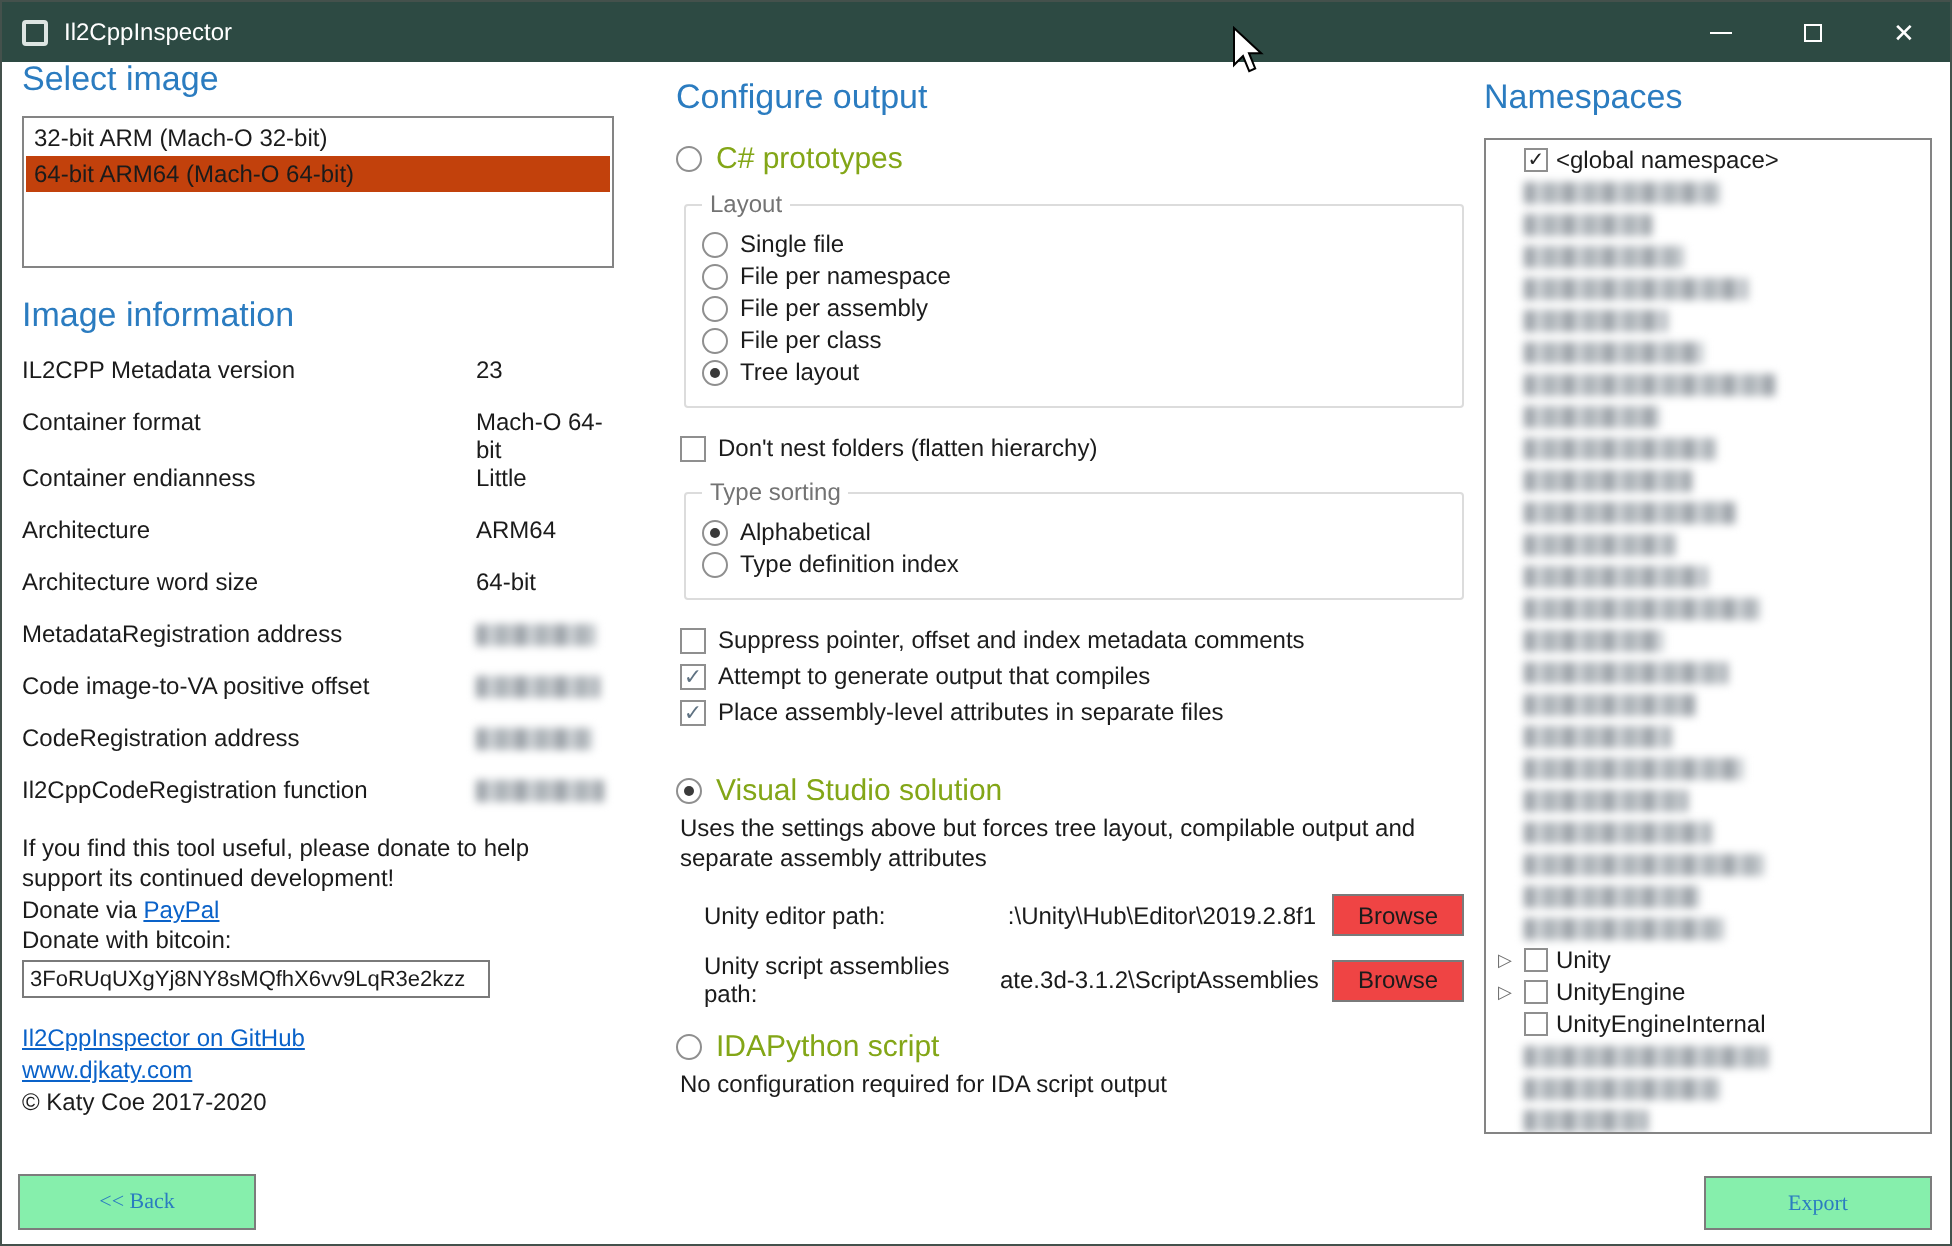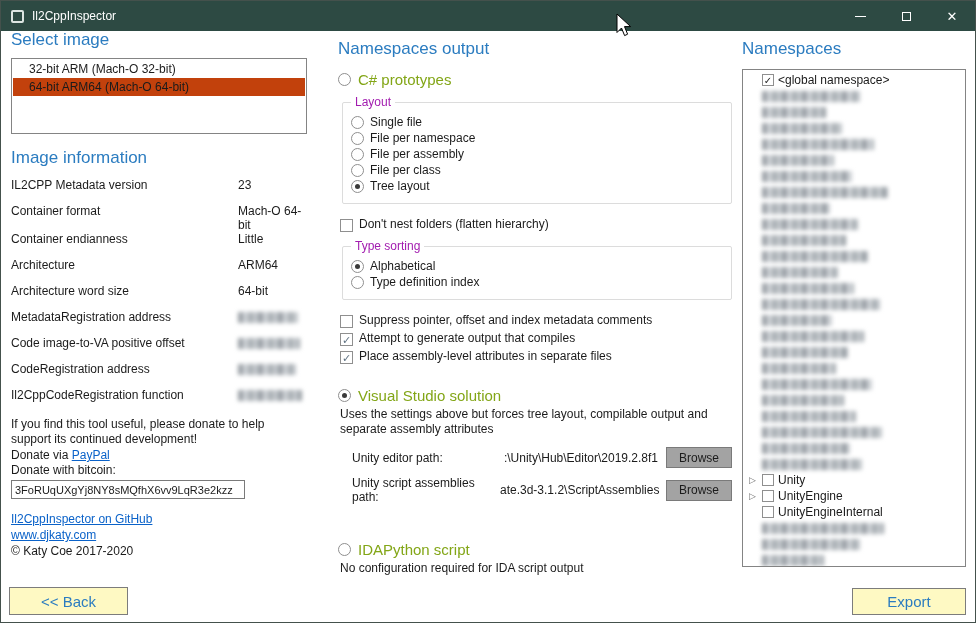--- a/index.html
+++ b/index.html
@@ -22,26 +22,26 @@
   .sec-h{font-size:17px;color:#2b7cc0;font-weight:400}
   .link{color:#0a62c9;text-decoration:underline;cursor:pointer}
   .block{display:block;margin-top:2px}
   .blur{display:inline-block;height:11px;border-radius:1px;vertical-align:middle;
         background:repeating-linear-gradient(90deg,#9aa0a6 0 5px,#cdd1d5 5px 10px,#aab0b5 10px 15px,#c2c7cb 15px 20px);
         filter:blur(2px)}
   .radio{width:13px;height:13px;border:1px solid #8f8f8f;border-radius:50%;flex:none;position:relative;background:#fff}
   .radio.selected::after{content:"";position:absolute;left:3px;top:3px;width:5px;height:5px;border-radius:50%;background:#3a3a3a}
   .cb{width:13px;height:13px;border:1px solid #8f8f8f;background:#fff;flex:none;font-size:11px;line-height:12px;text-align:center;color:#222;overflow:hidden}
   .cb.gray{color:#5f7282}
-  .big-btn{background:#fef9c3;border:1px solid #7c7c7c;color:#2b7cc0;font-size:15px;font-family:Liberation Sans, sans-serif;cursor:pointer}
+  .big-btn{background:#86efac;border:1px solid #7c7c7c;color:#2b7cc0;font-size:11px;font-family:Liberation Serif, serif;cursor:pointer}
 
   
   .left-panel{position:absolute;left:10px;top:29px;width:296px}
   .listbox{margin-top:8px;height:76px;border:1px solid #848484;background:#fff;padding:1px;overflow:hidden}
-  .list-item{padding:2px 16px;height:18px;line-height:14px;white-space:nowrap;overflow:hidden}
+  .list-item{padding:2px 4px;height:18px;line-height:14px;white-space:nowrap;overflow:hidden}
   .list-item.selected{background:#c2410c}
   .ii-head{margin-top:14px}
   .info-rows{margin-top:10px}
   .info-row{display:flex;min-height:26px;align-items:flex-start}
   .info-label{width:227px}
   .info-value{flex:1}
   .donate-text{margin-top:3px;line-height:15px;width:292px}
   .donate-line{margin-top:1px;line-height:15px}
   .bitcoin-label{line-height:15px}
   .bitcoin-box{display:block;width:234px;height:19px;border:1px solid #7a7a7a;background:#fff;
@@ -49,33 +49,33 @@
   .links-block{margin-top:13px}
   .copyright{margin-top:2px;line-height:15px}
   .back{position:absolute;left:8px;top:586px;width:119px;height:28px}
 
   
   .mid-panel{position:absolute;left:337px;top:38px;width:394px}
   .radio-row{display:flex;align-items:center;gap:7px}
   .radio-row.big{margin-top:2px}
   .green-label{font-size:15px;color:#83a617}
   .groupbox{position:relative;border:1px solid #dcdcdc;border-radius:2px;margin:14px 0 0 4px;padding:12px 10px 8px 8px}
-  .gb-label{position:absolute;top:-8px;left:8px;background:#fff;padding:0 4px;color:#a21caf}
+  .gb-label{position:absolute;top:-8px;left:8px;background:#fff;padding:0 4px;color:#737373}
   .opt-row{display:flex;align-items:center;gap:6px;height:15px;margin:0 0 1px 0}
   .opt-label{line-height:15px}
-  .check-row{display:flex;align-items:flex-end;gap:6px;margin:3px 0}
+  .check-row{display:flex;align-items:center;gap:6px;margin:3px 0}
   .flatten{margin:13px 0 0 2px}
   .checks{margin:13px 0 0 2px}
   .vs-block{margin-top:23px}
   .vs-desc{margin:3px 0 10px 2px;line-height:15px;width:388px}
   .path-row{display:flex;align-items:center;margin:0 0 8px 14px}
   .path-label{width:148px;flex:none}
   .path-value{flex:1;text-align:right;padding-right:8px;white-space:nowrap;overflow:hidden}
-  .browse-btn{width:66px;height:21px;flex:none;background:#a3a3a3;border:1px solid #7a7a7a;font-family:inherit;font-size:12px;color:#1b1b1b;cursor:pointer}
-  .ida-block{margin-top:37px}
+  .browse-btn{width:66px;height:21px;flex:none;background:#ef4444;border:1px solid #7a7a7a;font-family:inherit;font-size:12px;color:#1b1b1b;cursor:pointer}
+  .ida-block{margin-top:11px}
   .ida-desc{margin:3px 0 0 2px;line-height:15px}
 
   
   .right-panel{position:absolute;left:741px;top:38px;width:224px}
   .ns-box{margin-top:10px;height:498px;border:1px solid #848484;background:#fff;padding:2px 0 0 2px;overflow:hidden}
   .ns-row{display:flex;align-items:center;height:16px;gap:4px;padding-left:2px}
   .expander{width:11px;flex:none;font-size:9px;color:#6e6e6e;text-align:center;line-height:16px}
   .ns-row .cb{width:12px;height:12px;font-size:10px;line-height:11px}
   .ns-label{white-space:nowrap;line-height:16px}
   .export{position:absolute;left:851px;top:587px;width:114px;height:27px}
@@ -157,21 +157,21 @@
 
   <div class="links-block">
     <a class="link block">Il2CppInspector on GitHub</a>
     <a class="link block">www.djkaty.com</a>
     <div class="copyright">© Katy Coe 2017-2020</div>
   </div>
 </div>
 <button class="big-btn back">&lt;&lt; Back</button>
 
 <div class="mid-panel">
-  <div class="sec-h">Namespaces output</div>
+  <div class="sec-h">Configure output</div>
 
   <div class="radio-row big" style="margin-top:12px">
     <span class="radio" id="csharp-radio"></span>
     <span class="green-label">C# prototypes</span>
   </div>
 
   <div class="groupbox">
     <span class="gb-label">Layout</span>
     <div>
         <div class="opt-row">

